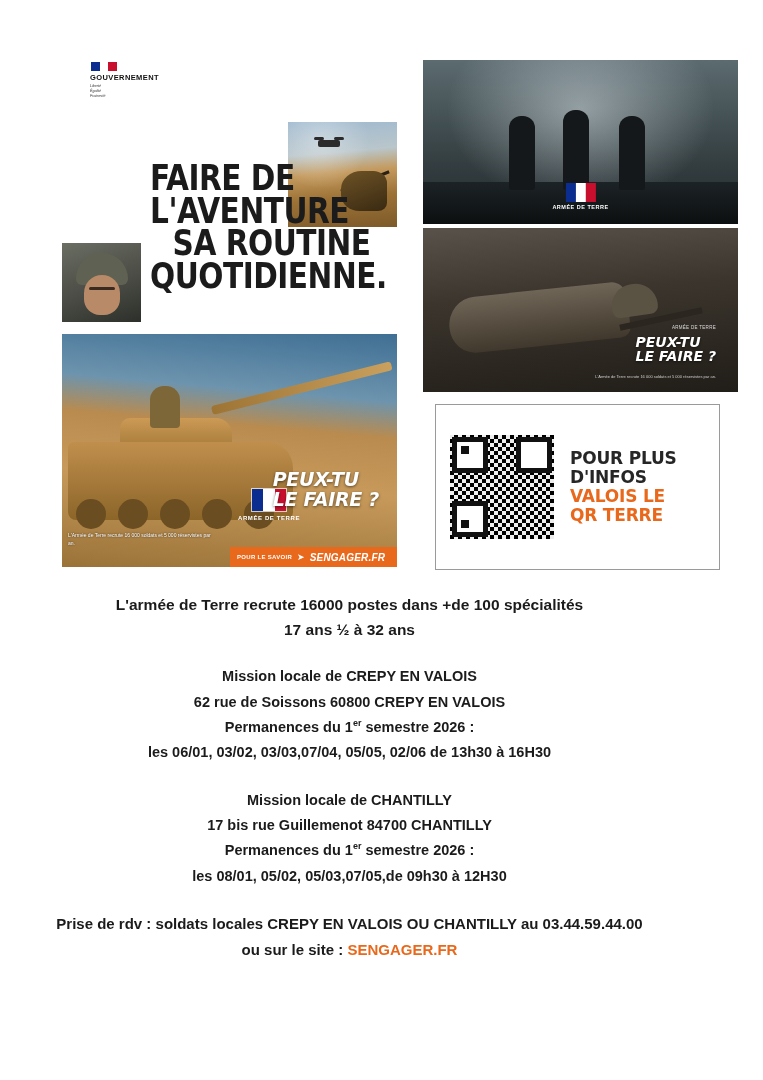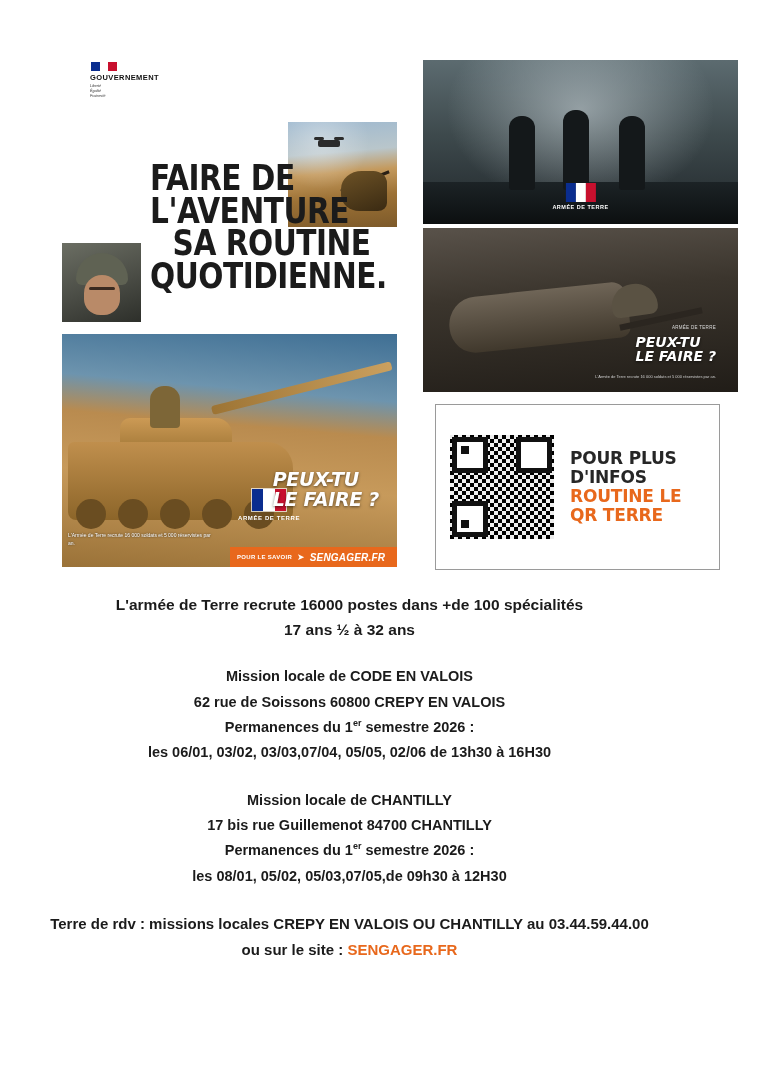--- a/index.html
+++ b/index.html
@@ -614,49 +614,49 @@
   <div class="qr-panel">
     <div class="qr-code">
       <div class="eye3"></div>
       <div class="eyec c1"></div>
       <div class="eyec c2"></div>
       <div class="eyec c3"></div>
     </div>
     <div class="qr-text">
       <span class="dark">POUR PLUS</span>
       <span class="dark">D'INFOS</span>
-      <span class="orange">ROUTINE LE</span>
+      <span class="orange">VALOIS LE</span>
       <span class="orange">QR TERRE</span>
     </div>
   </div>
 
   <div class="body-text">
 
     <p class="lead1">L'armée de Terre recrute 16000 postes dans +de 100 spécialités</p>
     <p class="lead1">17 ans ½ à 32 ans</p>
 
     <div class="spacer-md"></div>
 
-    <p class="sec">Mission locale de CODE EN VALOIS</p>
+    <p class="sec">Mission locale de CREPY EN VALOIS</p>
     <p class="sec">62 rue de Soissons 60800  CREPY EN VALOIS</p>
     <p class="sec">
       <span>Permanences du 1</span><sup>er</sup><span> semestre 2026 :</span>
     </p>
     <p class="sec">les 06/01, 03/02, 03/03,07/04, 05/05, 02/06 de 13h30 à 16H30</p>
 
     <div class="spacer-md"></div>
 
     <p class="sec">Mission locale de CHANTILLY</p>
     <p class="sec">17 bis rue Guillemenot 84700 CHANTILLY</p>
     <p class="sec">
       <span>Permanences du 1</span><sup>er</sup><span> semestre 2026 :</span>
     </p>
     <p class="sec">les 08/01, 05/02, 05/03,07/05,de 09h30 à 12H30</p>
 
     <div class="spacer-md"></div>
 
-    <p class="contact red">Terre de rdv : missions locales CREPY EN VALOIS OU CHANTILLY au 03.44.59.44.00</p>
+    <p class="contact red">Prise de rdv : soldats locales CREPY EN VALOIS OU CHANTILLY au 03.44.59.44.00</p>
     <p class="contact red">
       <span>ou sur le site : </span><span class="orange">SENGAGER.FR</span>
     </p>
   </div>
 
 </div>
 
 </body></html>

